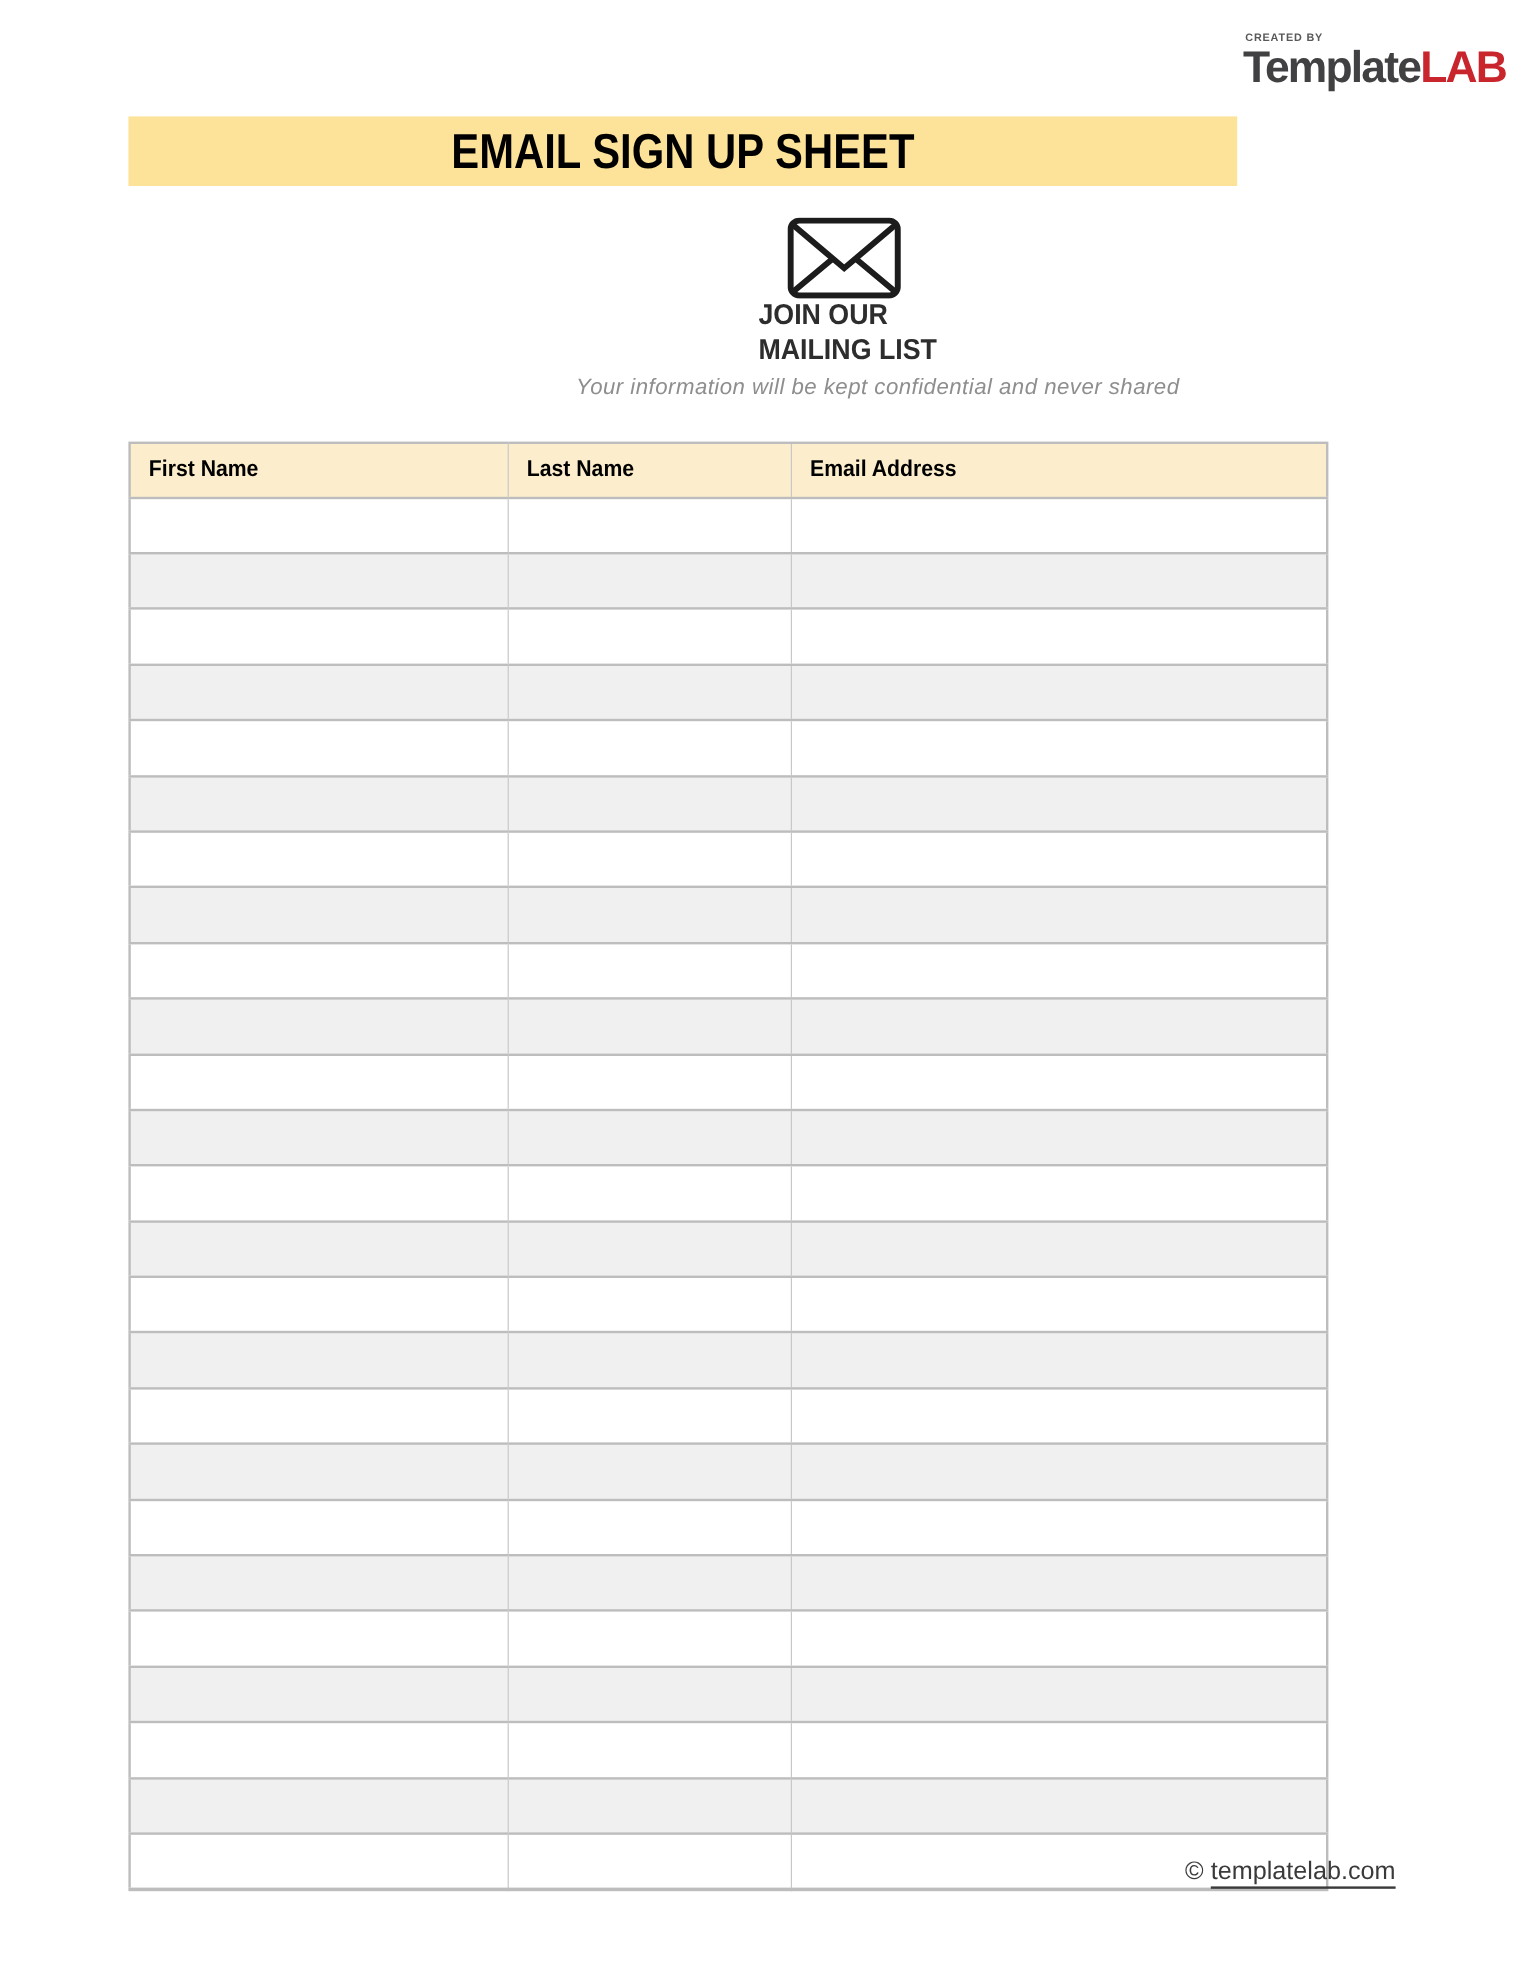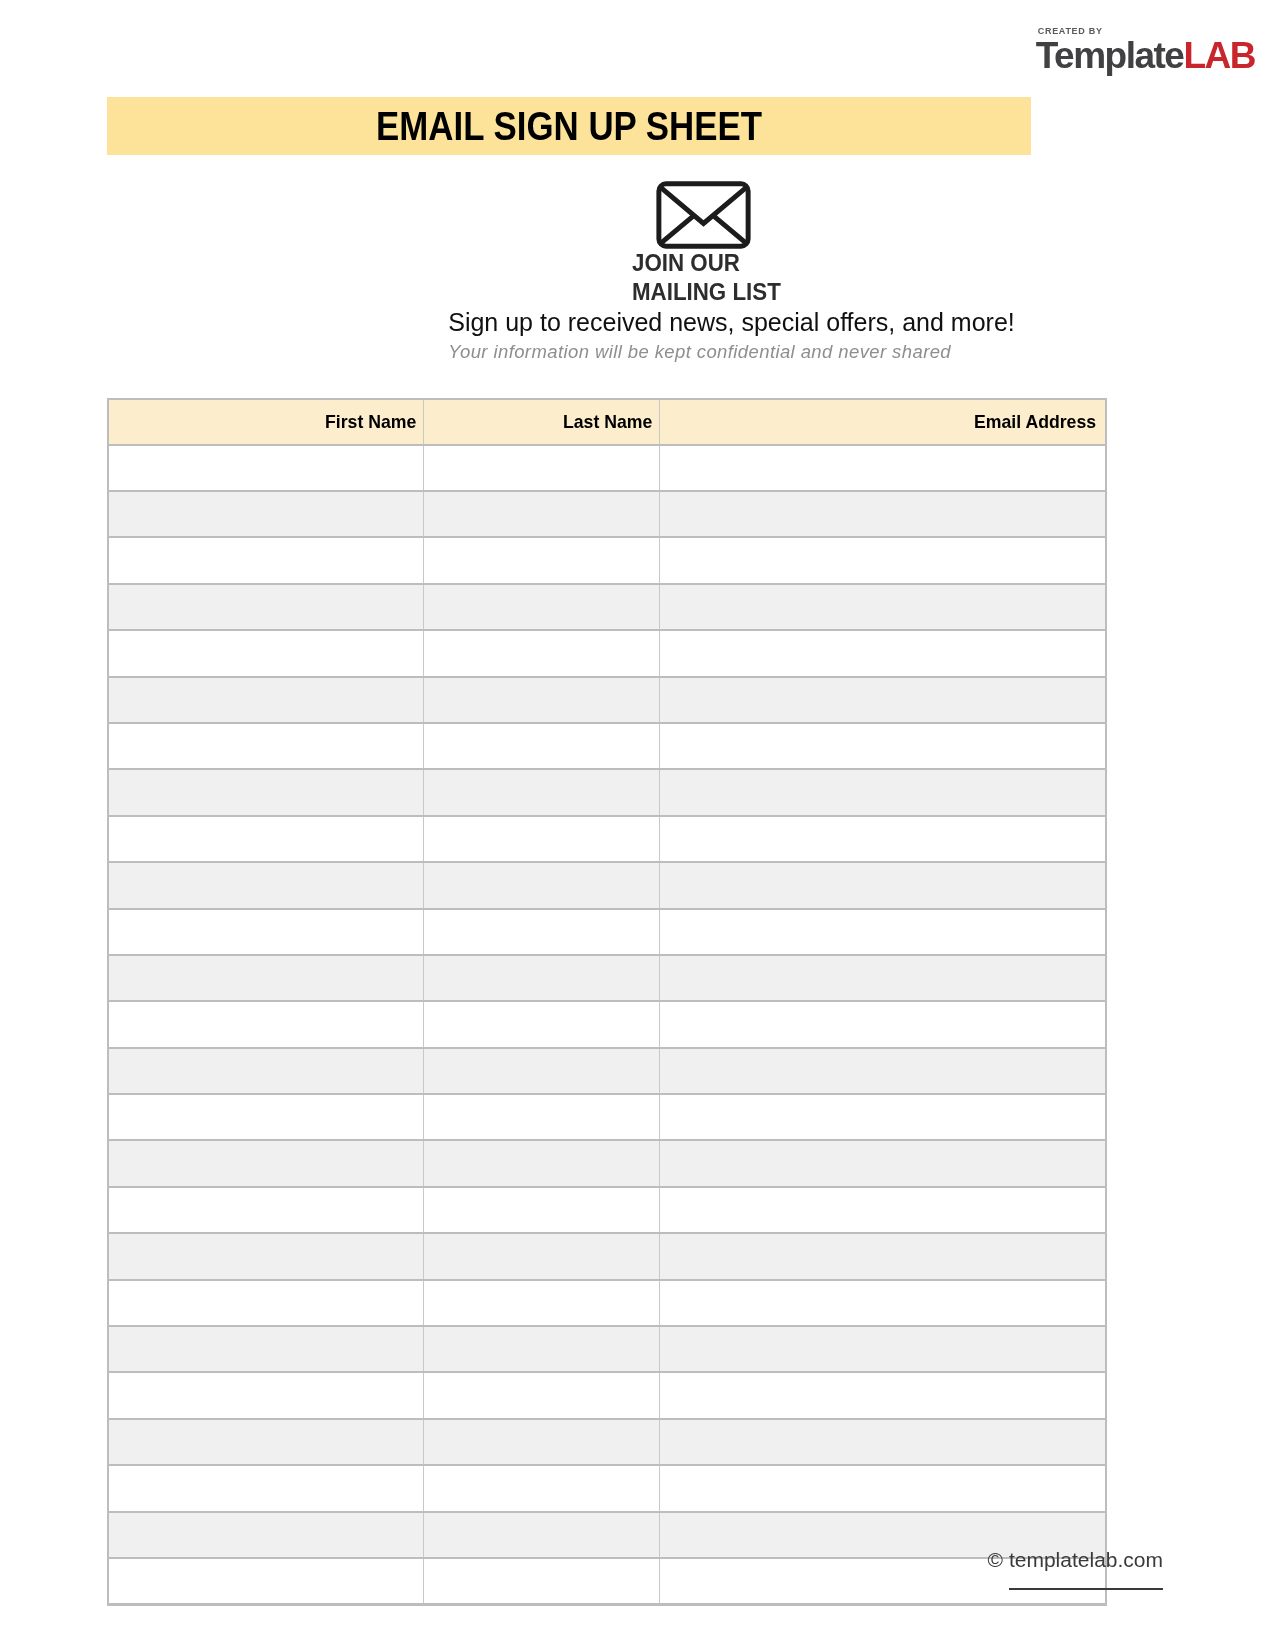--- a/index.html
+++ b/index.html
@@ -48,33 +48,33 @@
   }
   .sheet th,.sheet td{
     border-left:1px solid #c8c8c8;
     border-top:2px solid #bdbdbd;
     padding:0;
   }
   .sheet th:first-child,.sheet td:first-child{border-left:none;}
   .sheet th{
     background:#fceecc;
     height:44px;
-    text-align:right;
+    text-align:left;
     padding-left:15px;
     font-size:19px;color:#000;
   }
   .sheet th .hdr{display:inline-block;transform:scaleX(.93);transform-origin:left center;white-space:nowrap;}
   .sheet td{height:44.4px;background:#ffffff;}
   .sheet tbody tr:nth-child(even) td{background:#f0f0f0;}
   
   .footer{
     position:absolute;top:1548px;right:112px;
     font-size:21px;color:#3a3a3a;white-space:nowrap;
   }
-  .footer .link{border-bottom:2px solid #3a3a3a;padding-bottom:17px;cursor:pointer;}
+  .footer .link{border-bottom:2px solid #3a3a3a;padding-bottom:1px;cursor:pointer;}
 </style>
 </head>
 <body>
 
 <div class="page">
 
   <div class="logo">
     <div class="logo-created">CREATED BY</div>
     <div class="logo-brand"><span>Template</span><span class="logo-accent">LAB</span></div>
   </div>
@@ -88,21 +88,20 @@
       <rect x="4" y="4" width="126" height="88" rx="10" ry="10" fill="none" stroke="#1c1c1c" stroke-width="7"></rect>
       <path d="M9 11 L67 60 L125 11" fill="none" stroke="#1c1c1c" stroke-width="7" stroke-linecap="round"></path>
       <path d="M9 86 L52 50" fill="none" stroke="#1c1c1c" stroke-width="7" stroke-linecap="round"></path>
       <path d="M125 86 L82 50" fill="none" stroke="#1c1c1c" stroke-width="7" stroke-linecap="round"></path>
     </svg>
     <div class="badge">
       <div>JOIN OUR</div>
       <div>MAILING LIST</div>
     </div>
     <div class="promo-text">
-      <div class="headline">Sign up to received news, special offers, and more!</div>
       <div class="subtext">Your information will be kept confidential and never shared</div>
     </div>
   </div>
 
   <table class="sheet">
     <colgroup>
       <col style="width:31.6%">
       <col style="width:23.7%">
       <col style="width:44.7%">
     </colgroup>

